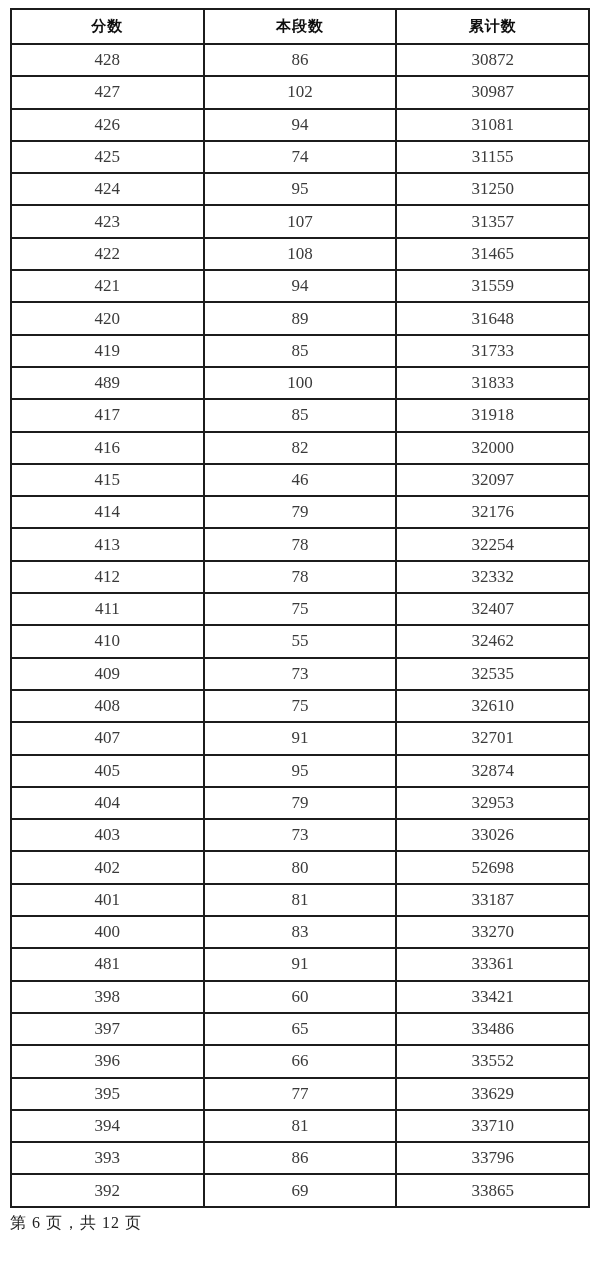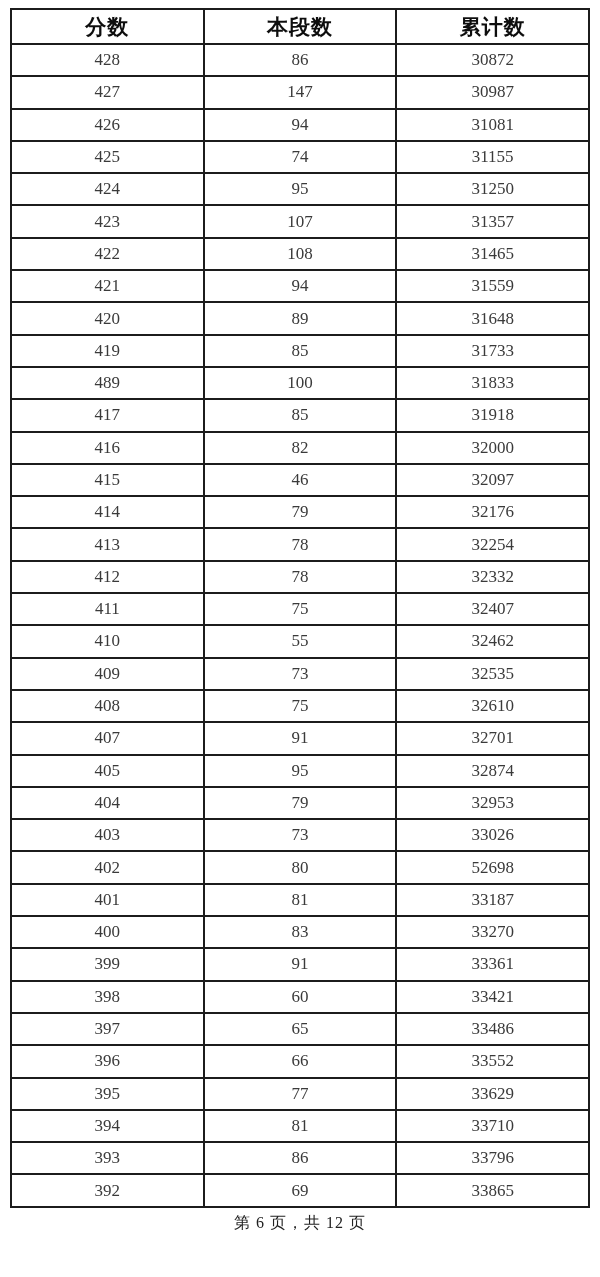--- a/index.html
+++ b/index.html
@@ -27,34 +27,33 @@
   }
   table.score-table th,
   table.score-table td {
     border: 2px solid #1c1c1c;
     text-align: center;
     vertical-align: middle;
     padding: 0;
   }
   table.score-table th {
     height: 33px;
-    font-size: 21px;
+    font-size: 15px;
     font-weight: bold;
     color: #0d0d0d;
     letter-spacing: 1px;
     font-family: Liberation Serif, serif;
   }
   table.score-table td {
     height: 30.3px;
     font-size: 17px;
     color: #3a3a3a;
   }
   .page-footer {
     width: 580px;
-    text-align: center;
     margin-top: 5px;
     font-size: 16px;
     color: #222222;
     letter-spacing: 1px;
   }
 </style>
 </head>
 <body>
 
 <div class="page">
@@ -67,21 +66,21 @@
       </tr>
     </thead>
     <tbody>
         <tr>
           <td>428</td>
           <td>86</td>
           <td>30872</td>
         </tr>
         <tr>
           <td>427</td>
-          <td>147</td>
+          <td>102</td>
           <td>30987</td>
         </tr>
         <tr>
           <td>426</td>
           <td>94</td>
           <td>31081</td>
         </tr>
         <tr>
           <td>425</td>
           <td>74</td>
@@ -201,21 +200,21 @@
           <td>401</td>
           <td>81</td>
           <td>33187</td>
         </tr>
         <tr>
           <td>400</td>
           <td>83</td>
           <td>33270</td>
         </tr>
         <tr>
-          <td>399</td>
+          <td>481</td>
           <td>91</td>
           <td>33361</td>
         </tr>
         <tr>
           <td>398</td>
           <td>60</td>
           <td>33421</td>
         </tr>
         <tr>
           <td>397</td>

